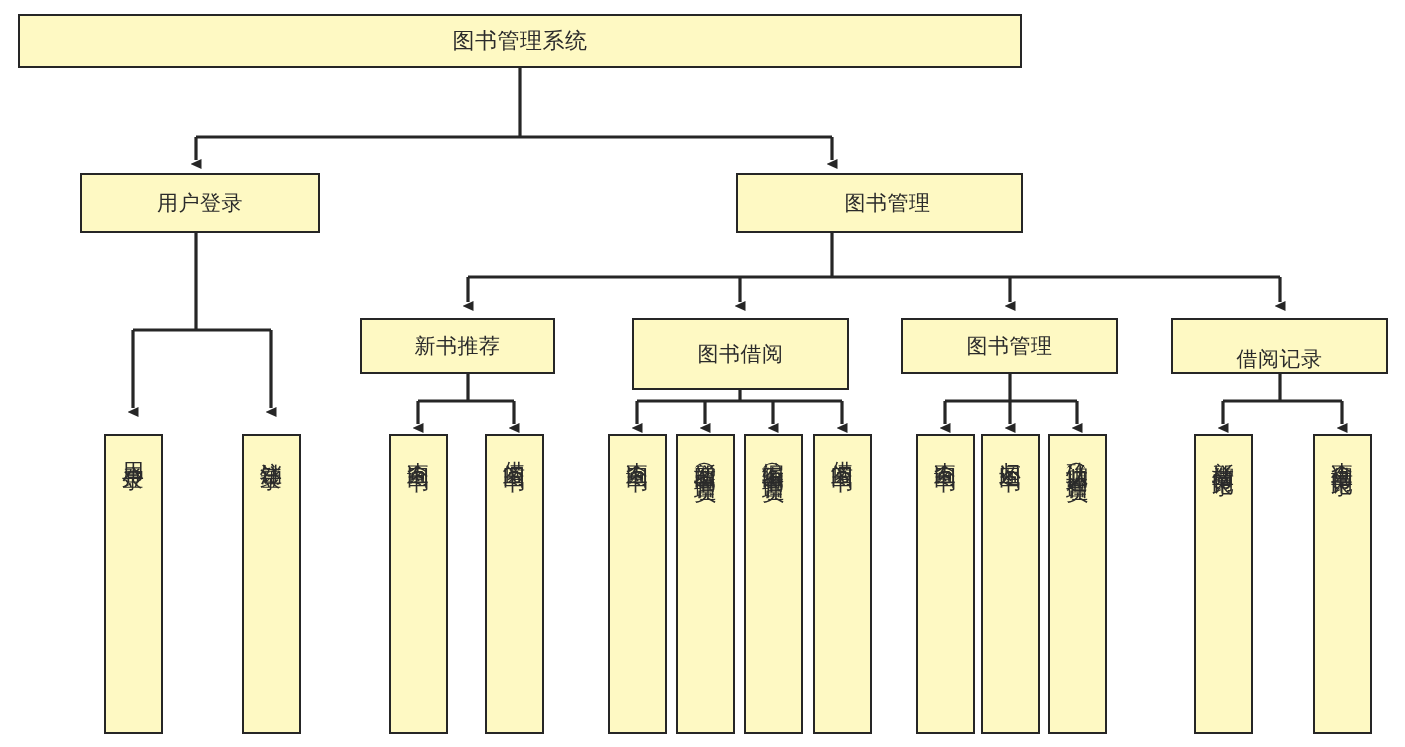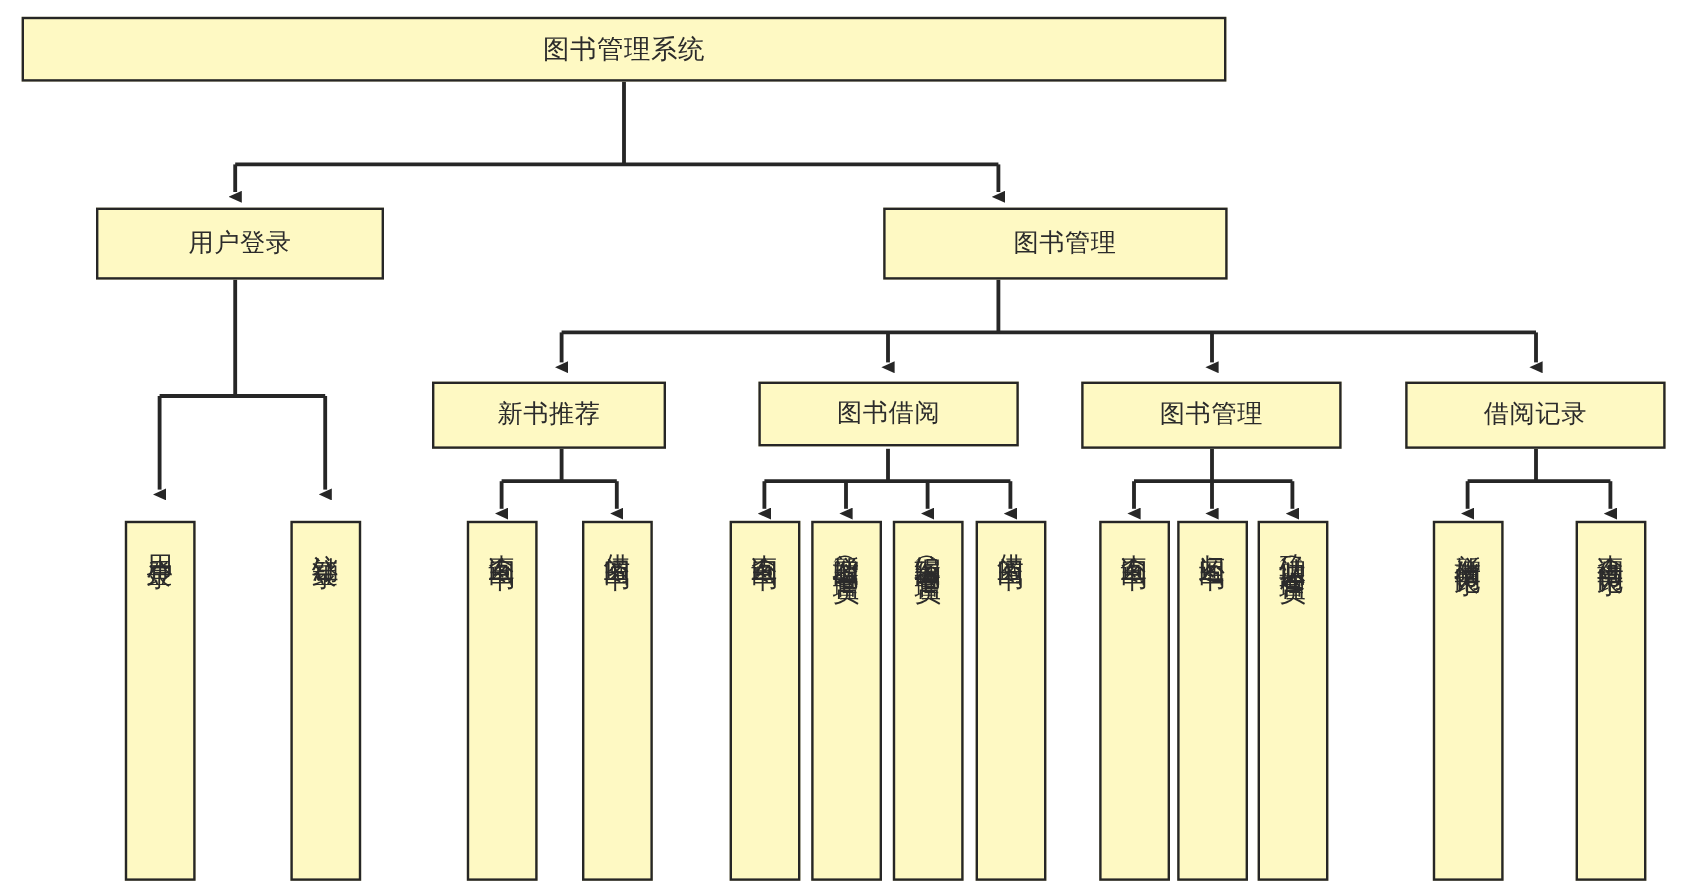--- a/index.html
+++ b/index.html
@@ -137,27 +137,27 @@
   <div class="node h" style="left:80px; top:173px; width:240px; height:60px;">
     <span class="node-label">用户登录</span>
   </div>
   <div class="node h" style="left:736px; top:173px; width:287px; height:60px;padding-left:16px;">
     <span class="node-label">图书管理</span>
   </div>
 
   <div class="node h" style="left:360px; top:318px; width:195px; height:56px;">
     <span class="node-label">新书推荐</span>
   </div>
-  <div class="node h" style="left:632px; top:318px; width:217px; height:54px;">
+  <div class="node h" style="left:632px; top:318px; width:217px; height:72px;">
     <span class="node-label">图书借阅</span>
   </div>
   <div class="node h" style="left:901px; top:318px; width:217px; height:56px;">
     <span class="node-label">图书管理</span>
   </div>
-  <div class="node h" style="left:1171px; top:318px; width:217px; height:56px;">
+  <div class="node h" style="left:1171px; top:318px; width:217px; height:56px;align-items:flex-end;">
     <span class="node-label">借阅记录</span>
   </div>
 
   <div class="node v" style="left:104px; top:434px; width:59px; height:300px;">
     <span class="node-label">用户登录</span>
   </div>
   <div class="node v" style="left:242px; top:434px; width:59px; height:300px;">
     <span class="node-label">注销登录</span>
   </div>
 

